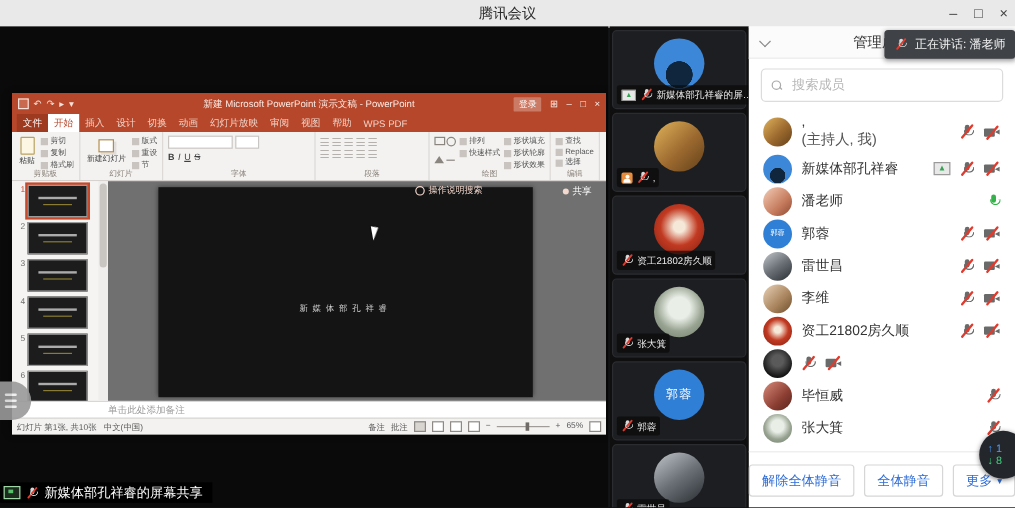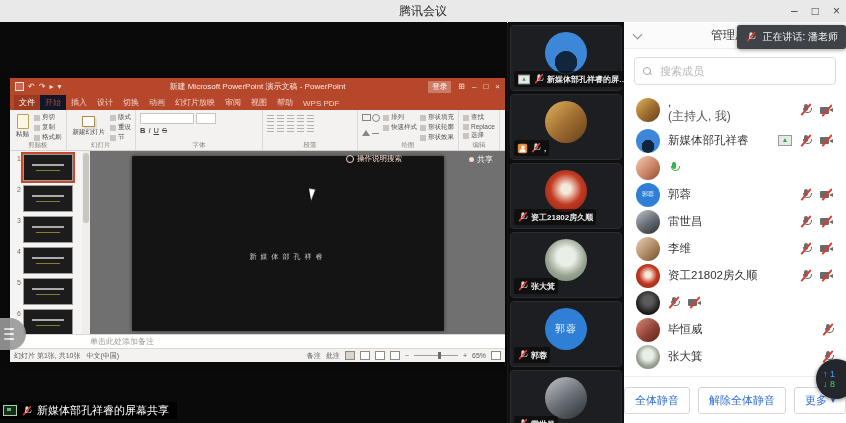--- a/index.html
+++ b/index.html
@@ -21,21 +21,21 @@
        box-shadow:0 0 6px rgba(0,0,0,.6);display:flex;flex-direction:column;font-size:8px;}
   .ppt-titlebar{height:17px;background:#b7472a;display:flex;align-items:center;color:#fff;position:relative;}
   .qat{display:flex;align-items:center;gap:4px;padding-left:5px;font-size:8px;color:#f6e2da;}
   .qat .sq{width:7px;height:7px;border:1px solid #f6e2da;background:#c96a50;}
   .ppt-title-text{position:absolute;left:0;right:0;text-align:center;font-size:8px;color:#fbeae4;pointer-events:none;}
   .ppt-ctl{margin-left:auto;display:flex;align-items:center;gap:7px;padding-right:5px;z-index:2;}
   .signin{background:rgba(255,255,255,.28);padding:1px 4px;border-radius:1px;font-size:7.5px;color:#fff;}
   .ppt-ctl .g{font-size:8px;color:#fbeae4;}
   .ppt-tabs{height:15px;background:#b7472a;display:flex;align-items:flex-end;padding-left:4px;}
   .tab{color:#f0d2c7;font-size:8px;padding:2px 5px 2px;white-space:nowrap;}
-  .tab.state-active{background:#0f172a;color:#b7472a;}
+  .tab.state-active{background:#ffffff;color:#b7472a;}
   .tab.state-file{background:#9e3a20;color:#fff;}
   .tellme{display:flex;align-items:center;gap:3px;color:#f3d8ce;font-size:7.5px;padding:2px 6px;}
   .bulb{width:6px;height:6px;border-radius:50%;border:1px solid #f3d8ce;}
   .ppt-share{margin-left:auto;color:#fff;font-size:8px;padding:2px 8px;display:flex;gap:3px;align-items:center;}
   .person-dot{width:5px;height:5px;border-radius:50%;background:#f3d8ce;}
 
   
   .ribbon{height:40px;background:#f3f2f1;border-bottom:1px solid #d5d2cf;display:flex;overflow:hidden;}
   .rgroup{border-right:1px solid #dcd9d6;position:relative;padding:2px 4px 9px;display:flex;gap:3px;}
   .rg-label{position:absolute;bottom:0;left:0;right:0;text-align:center;font-size:6.5px;color:#8a8178;}
@@ -107,21 +107,21 @@
   .pill-monitor::after{content:"";position:absolute;left:3px;top:2px;width:4px;height:3px;background:#58c06a;}
 
   
   .strip{position:absolute;left:508px;top:22px;width:116px;bottom:0;background:#0f0f10;
          display:flex;flex-direction:column;gap:3px;padding:3px 2px;overflow:hidden;box-sizing:border-box;}
   .tile{flex:0 0 64px;background:#1d1e21;border:1px solid #2b2c30;border-radius:4px;position:relative;}
   .tile-avatar{width:42px;height:42px;border-radius:50%;margin:6px auto 0;display:flex;align-items:center;justify-content:center;}
   .tile-avatar-text{color:#fff;font-size:10px;letter-spacing:1px;}
   .tile-label{position:absolute;left:3px;bottom:3px;max-width:105px;background:rgba(8,8,8,.65);border-radius:2px;
               padding:1px 3px;display:flex;align-items:center;gap:2px;color:#ececec;font-size:8px;
-              white-space:nowrap;overflow:hidden;font-weight:bold;}
+              white-space:nowrap;overflow:hidden;}
 
   
   .panel{position:absolute;left:624px;top:22px;right:0;bottom:0;background:#fff;display:flex;flex-direction:column;}
   .panel-header{height:26px;background:#fbfbfb;border-bottom:1px solid #ececec;display:flex;align-items:center;
                 justify-content:center;position:relative;flex:0 0 26px;}
   .panel-title{font-size:12px;color:#333;}
   .chev{position:absolute;left:10px;top:9px;width:6px;height:6px;border-left:1.5px solid #8a8a8a;
         border-bottom:1.5px solid #8a8a8a;transform:rotate(-45deg);}
   .toast{position:absolute;top:3px;right:0;background:#3f4246;color:#f2f2f2;font-size:10px;border-radius:3px;
          padding:5px 8px;display:flex;align-items:center;gap:5px;z-index:6;box-shadow:0 1px 4px rgba(0,0,0,.4);white-space:nowrap;}
@@ -621,20 +621,24 @@
           <span class="cam cam-muted">
             <i class="slash"></i>
           </span>
         </div>
       </div>
 
       <div class="member">
         <div class="m-avatar" style="background: linear-gradient(135deg, rgb(243, 205, 184), rgb(199, 125, 95) 60%, rgb(142, 74, 51));">
           <span></span>
         </div>
+        <div class="m-text">
+          <div class="m-name">潘老师</div>
+
+        </div>
         <div class="m-icons">
 
           <span class="mic mic-on"></span>
 
         </div>
       </div>
 
       <div class="member">
         <div class="m-avatar" style="background: rgb(47, 127, 214);">
           <span>郭蓉</span>
@@ -757,25 +761,25 @@
             <i class="slash"></i>
           </span>
 
         </div>
       </div>
     </div>
 
   <div class="panel-footer">
 
       <button class="footer-btn">
+        <span>解除全体静音</span>
+      </button>
+
+      <button class="footer-btn">
         <span>全体静音</span>
-      </button>
-
-      <button class="footer-btn">
-        <span>解除全体静音</span>
       </button>
 
       <button class="footer-btn">
         <span>更多</span>
         <span class="caret">▾</span>
       </button>
     </div>
 
   <div class="net-badge">
     <span class="u">↑ 1</span>

